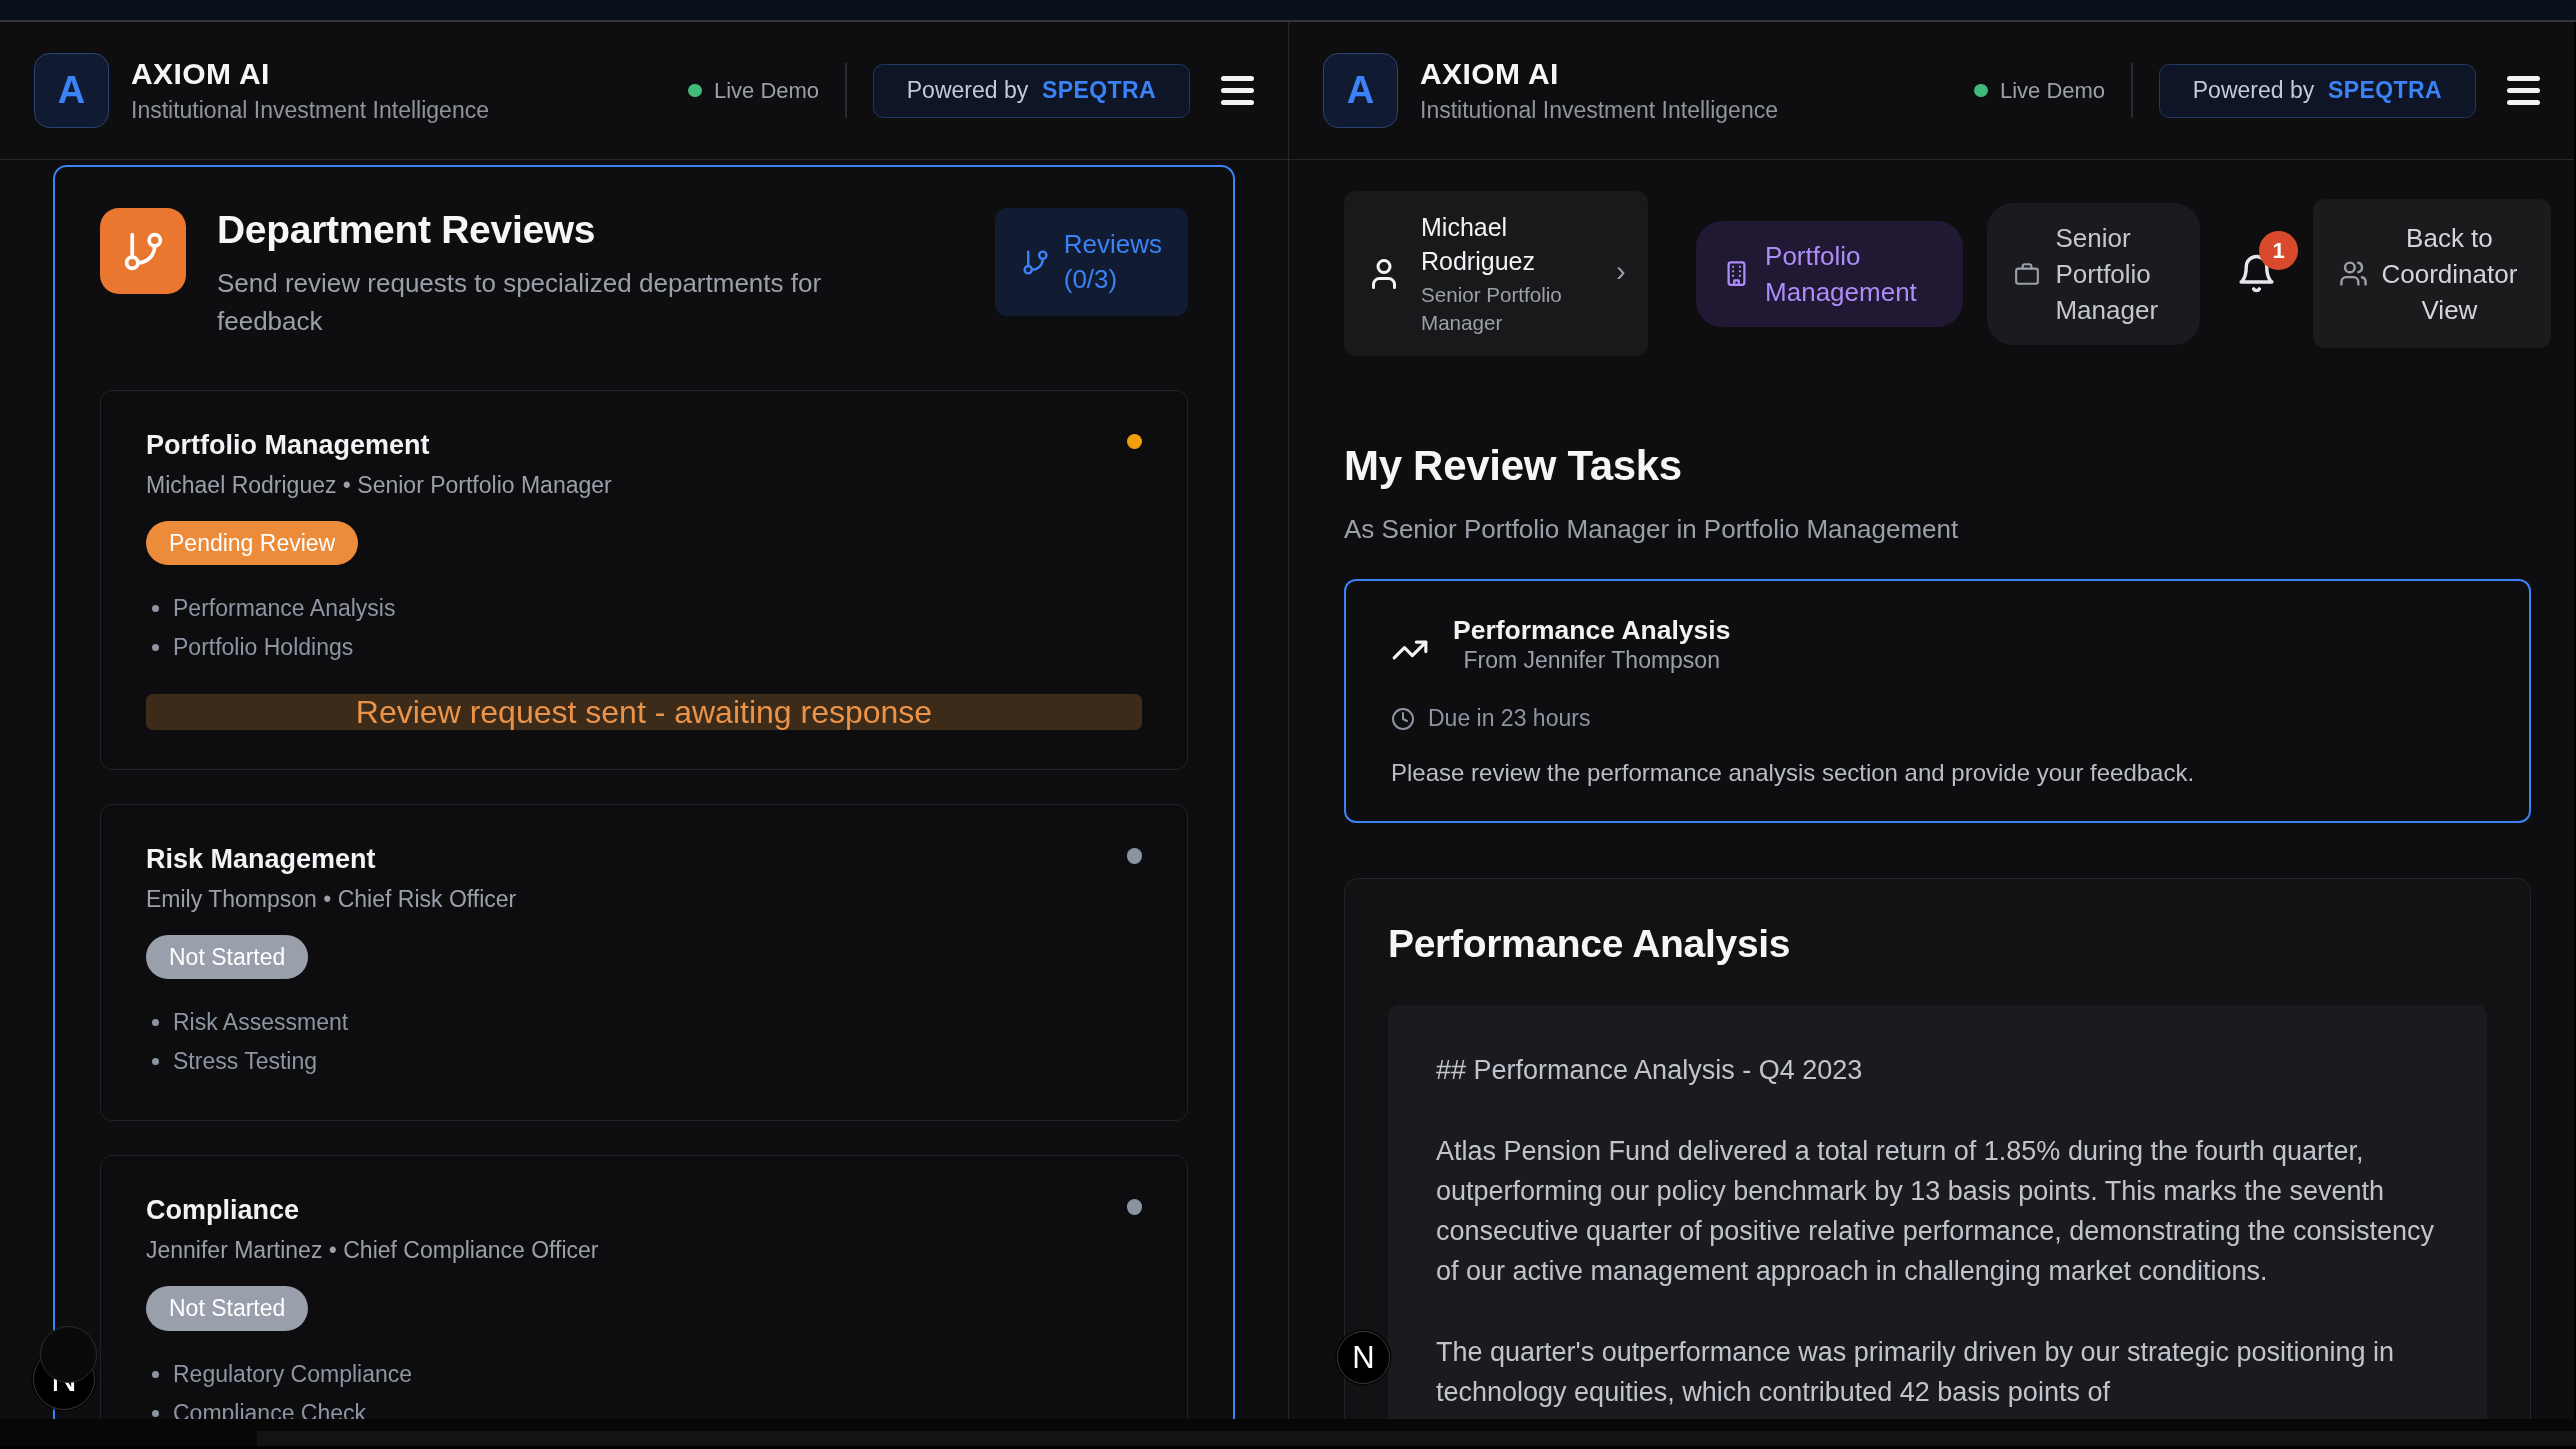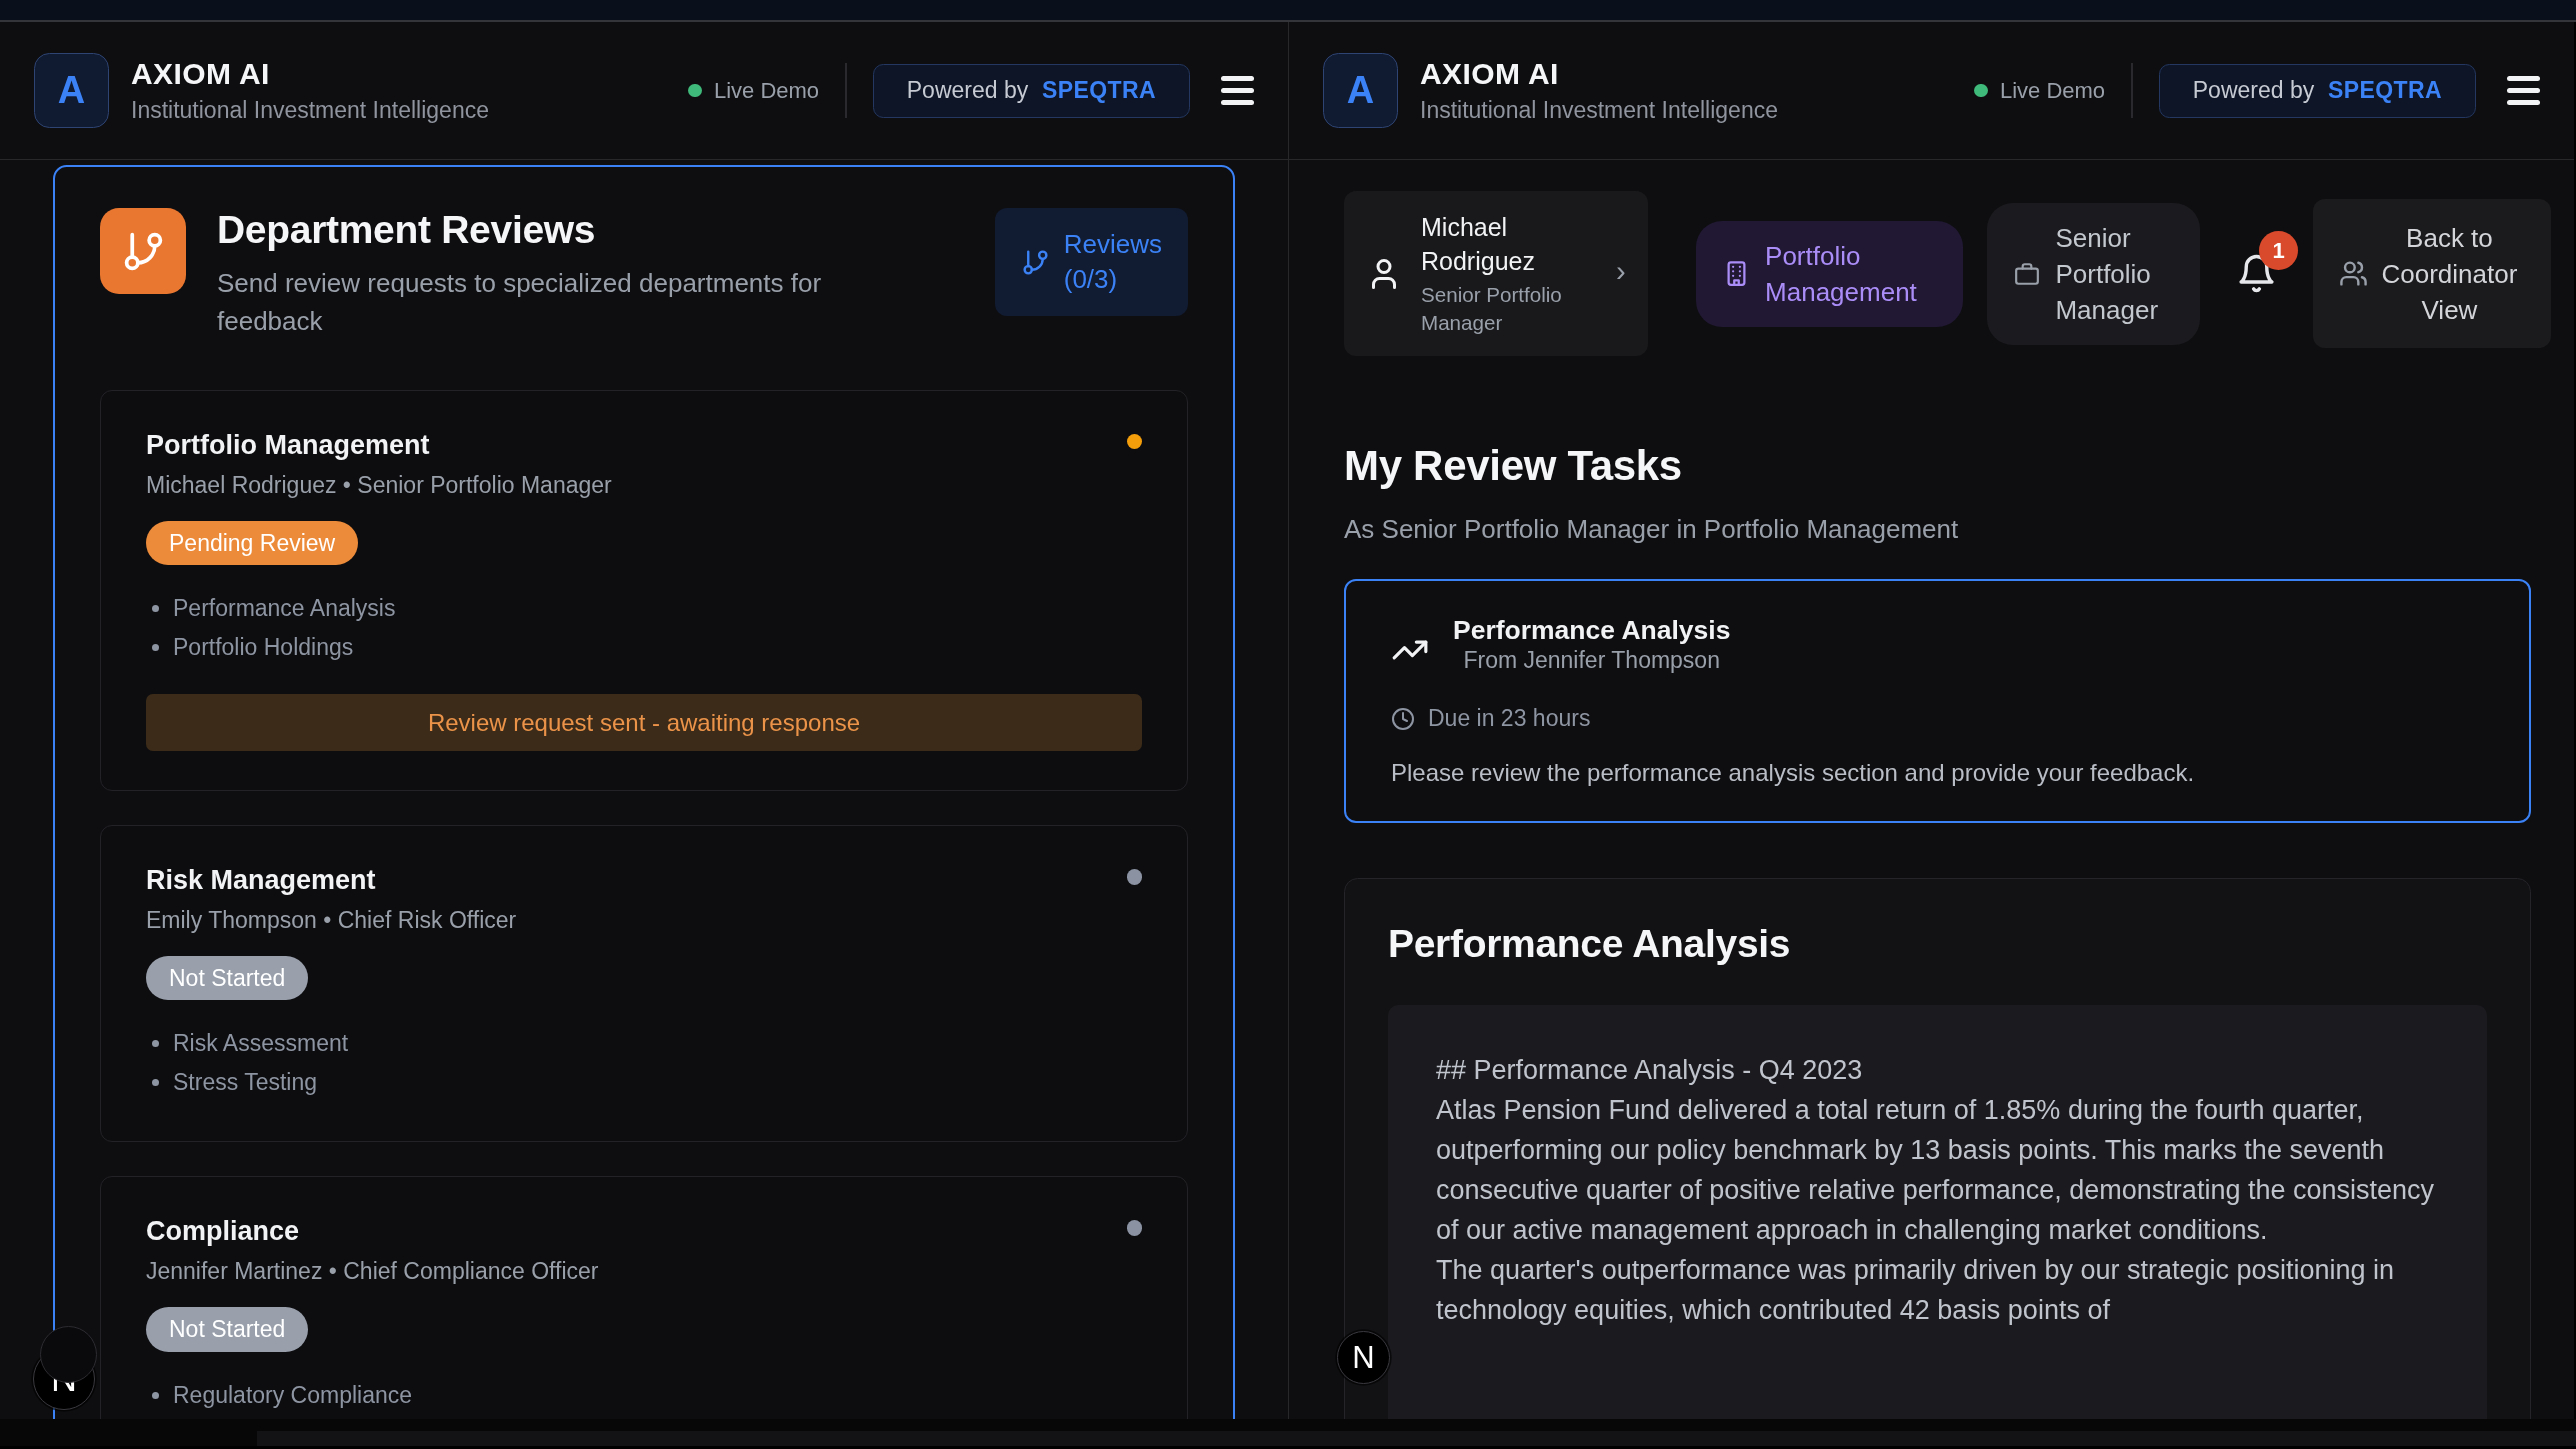--- a/index.html
+++ b/index.html
@@ -39,21 +39,21 @@
   .dept-card h3 { font-size:27px; font-weight:700; color:#f2f3f5; }
   .dept-card .person { font-size:23px; color:#9aa0aa; margin-top:11px; }
   .status-dot { position:absolute; top:43px; right:45px; width:15.4px; height:15.4px; border-radius:50%; }
   .dot-pending { background:#f59e0b; }
   .dot-gray { background:#8b93a3; }
   .status-pill { display:inline-block; margin-top:22px; padding:8.6px 23px; border-radius:856px; font-size:23px; color:#fff; }
   .pill-pending { background:#ec8b3a; }
   .pill-notstarted { background:#99a0ac; }
   .dept-items { margin-top:24px; padding-left:27px; }
   .dept-items li { font-size:23px; color:#8e95a2; line-height:39px; }
-  .req-banner { margin-top:27px; height:57px; border-radius:6.9px; background:#3c2b18; display:flex; align-items:center; justify-content:center; font-size:24px; color:#eb9349; }
+  .req-banner { margin-top:27px; height:36px; border-radius:6.9px; background:#3c2b18; display:flex; align-items:center; justify-content:center; font-size:32px; color:#eb9349; }
 
   
   .toolbar { display:flex; align-items:center; gap:24px; padding:0 55px; margin-top:31px; }
   .user-chip { background:#19191c; border-radius:12px; padding:19px 22px; display:flex; align-items:center; gap:19px; cursor:pointer; }
   .user-chip .txt { width:176px; }
   .user-chip .name { font-size:25px; color:#f2f3f5; line-height:34px; }
   .user-chip .role { font-size:20.6px; color:#9aa0aa; line-height:28px; margin-top:3.4px; }
   .chev { color:#9aa0aa; font-size:29px; line-height:1; padding-bottom:5.1px; }
   .tb-divider { width:1.7px; height:89px; background:#2a2a2e; }
   .tab { border-radius:26px; padding:17px 27px; display:flex; align-items:center; gap:15.4px; font-size:26px; line-height:36px; cursor:pointer; }
@@ -71,21 +71,21 @@
   .task-card { margin-top:34px; margin-right:-12px; border:2.6px solid #3b82f6; border-radius:12px; background:#0e0e11; padding:34px 45px; cursor:pointer; }
   .task-head { display:flex; gap:24px; }
   .task-head .t-icon { margin-top:15.4px; flex:none; }
   .task-title { font-size:26.5px; font-weight:700; color:#f2f3f5; }
   .task-from { font-size:23px; color:#9aa0aa; margin-top:1px;text-align:center; }
   .task-due { margin-top:31px; display:flex; align-items:center; gap:13px; font-size:23px; color:#8e95a2; }
   .task-desc { margin-top:27px; font-size:24px; color:#b9bdc5; }
   .analysis-card { margin:55px 43px 0 55px; background:#121215; border:1.7px solid #242429; border-radius:13.7px; padding:43px; height:771px; }
   .analysis-card h2 { font-size:39px; font-weight:700; color:#f5f6f7; letter-spacing:-0.3px; }
   .doc-box { margin-top:39px; background:#1b1b1f; border-radius:10.3px; padding:45px 48px; font-size:27px; line-height:40px; color:#c0c4cc; height:599px; }
-  .doc-box p { }
+  .doc-box p { margin-top:41px; }
   .doc-box .doc-h { margin-top:0; }
 
   
   .next-badge { position:absolute; z-index:5; }
   .nb-circle { width:62px; height:62px; border-radius:50%; background:#000; border:0.9px solid #3a3a40; box-shadow:0 0 0 1.7px rgba(0,0,0,.6); display:flex; align-items:center; justify-content:center; color:#fff; font-size:36px; font-weight:400; font-family:"Liberation Sans",sans-serif; }
   .nb-ghost { position:absolute; left:6.9px; top:-22px; width:57px; height:57px; border-radius:50%; background:#0a0a0c; border:0.9px solid #2c2c31; }
   .bottom-bar { height:27px; background:#070708; position:relative; }
   .bottom-thumb { position:absolute; left:257px; right:0; top:12px; height:15.4px; background:#131316; }
   svg { display:block; }
 </style>

